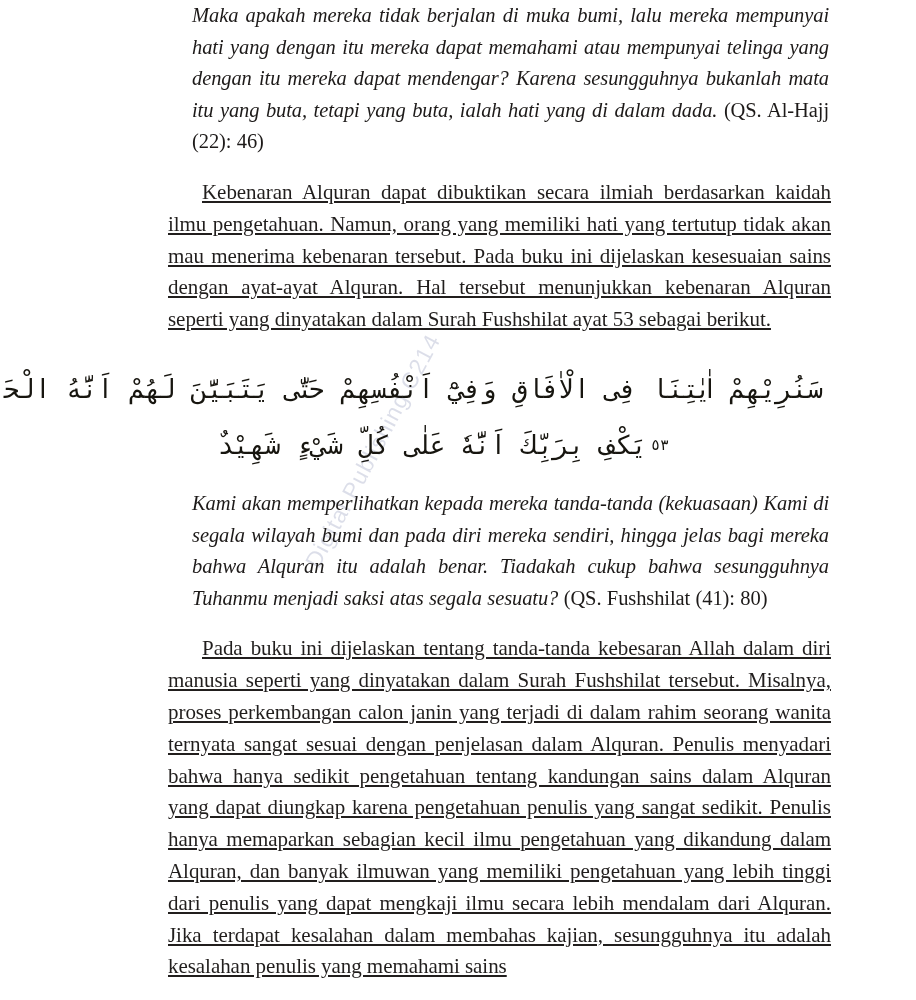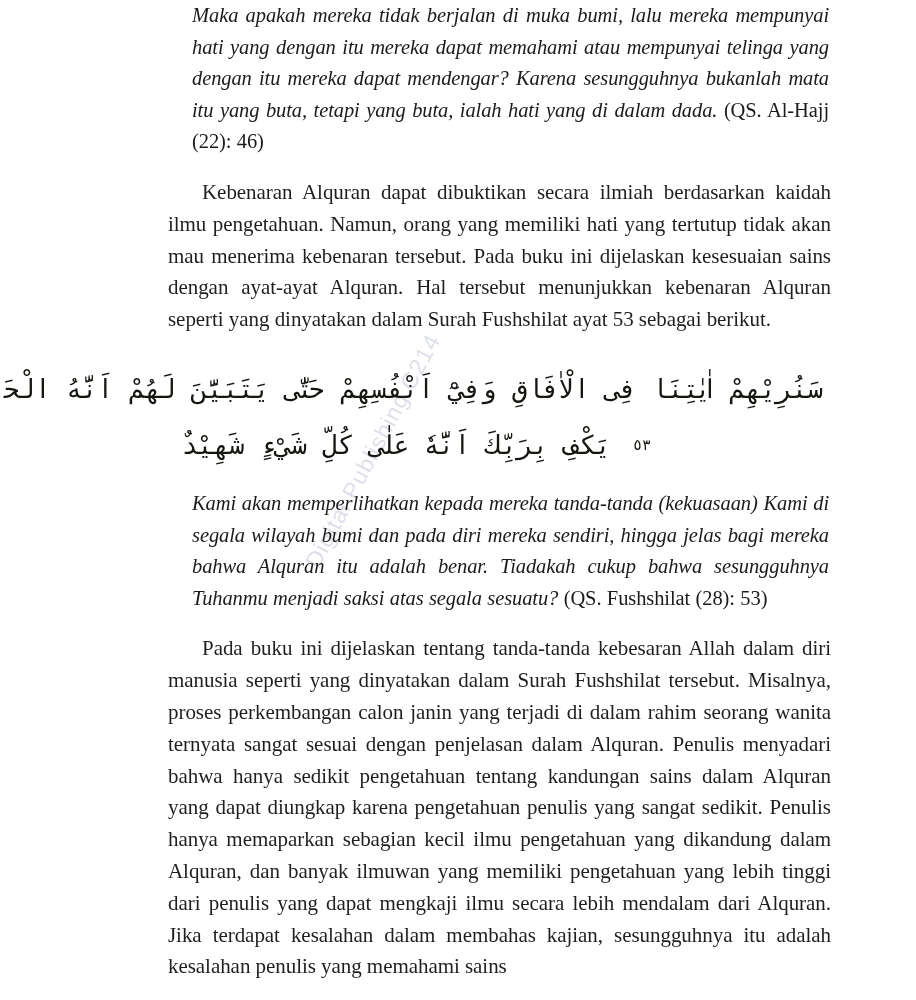--- a/index.html
+++ b/index.html
@@ -77,20 +77,21 @@
   .body-para {
     margin: 0;
     padding: 0;
     text-align: justify;
     text-justify: inter-word;
     font-size: 21px;
     line-height: 31.8px;
     text-indent: 34px;
     letter-spacing: -0.05px;
     color: #211e1d;
+    text-decoration: underline;
   }
 
   
   .arabic-verse {
     margin: 0;
     padding: 0 8px;
     direction: rtl;
     font-family: Liberation Mono, monospace;
     font-size: 27px;
     line-height: 56px;
@@ -105,21 +106,21 @@
     letter-spacing: 0px;
   }
   .arabic-verse .ar-line-2 {
     font-size: 26px;
     padding-right: 150px;
   }
   .verse-marker {
     display: inline-block;
     font-size: 15px;
     vertical-align: 4px;
-    margin: 0 22px;
+    margin: 0 4px;
   }
 
   .spacer-lg { height: 27px; }
   .spacer-md { height: 19px; }
   .spacer-sm { height: 13px; }
 </style>
 </head>
 <body style="background: rgb(255, 255, 255); color: rgb(32, 29, 28);">
 
 <div id="watermark-layer">
@@ -137,20 +138,20 @@
 
     <div class="spacer-lg"></div>
 
     <div class="arabic-verse">
       <span class="ar-line ar-line-1">سَنُرِيْهِمْ اٰيٰتِنَا فِى الْاٰفَاقِ وَفِيْٓ اَنْفُسِهِمْ حَتّٰى يَتَبَيَّنَ لَهُمْ اَنَّهُ الْحَقُّۗ اَوَلَمْ</span>
       <span class="ar-line ar-line-2"><span class="verse-marker">٥٣</span><span>يَكْفِ بِرَبِّكَ اَنَّهٗ عَلٰى كُلِّ شَيْءٍ شَهِيْدٌ</span></span>
     </div>
 
     <div class="spacer-sm"></div>
 
-    <p class="quote-block"><span>Kami akan memperlihatkan kepada mereka tanda-tanda (kekuasaan) Kami di segala wilayah bumi dan pada diri mereka sendiri, hingga jelas bagi mereka bahwa Alquran itu adalah benar. Tiadakah cukup bahwa sesungguhnya Tuhanmu menjadi saksi atas segala sesuatu? </span><span class="roman">(QS. Fushshilat (28): 53)</span></p>
+    <p class="quote-block"><span>Kami akan memperlihatkan kepada mereka tanda-tanda (kekuasaan) Kami di segala wilayah bumi dan pada diri mereka sendiri, hingga jelas bagi mereka bahwa Alquran itu adalah benar. Tiadakah cukup bahwa sesungguhnya Tuhanmu menjadi saksi atas segala sesuatu? </span><span class="roman">(QS. Fushshilat (41): 80)</span></p>
 
     <div class="spacer-md"></div>
 
     <p class="body-para">Pada buku ini dijelaskan tentang tanda-tanda kebesaran Allah dalam diri manusia seperti yang dinyatakan dalam Surah Fushshilat tersebut. Misalnya, proses perkembangan calon janin yang terjadi di dalam rahim seorang wanita ternyata sangat sesuai dengan penjelasan dalam Alquran. Penulis menyadari bahwa hanya sedikit pengetahuan tentang kandungan sains dalam Alquran yang dapat diungkap karena pengetahuan penulis yang sangat sedikit. Penulis hanya memaparkan sebagian kecil ilmu pengetahuan yang dikandung dalam Alquran, dan banyak ilmuwan yang memiliki pengetahuan yang lebih tinggi dari penulis yang dapat mengkaji ilmu secara lebih mendalam dari Alquran. Jika terdapat kesalahan dalam membahas kajian, sesungguhnya itu adalah kesalahan penulis yang memahami sains</p>
 
   </div>
 </div>
 
 </body></html>

